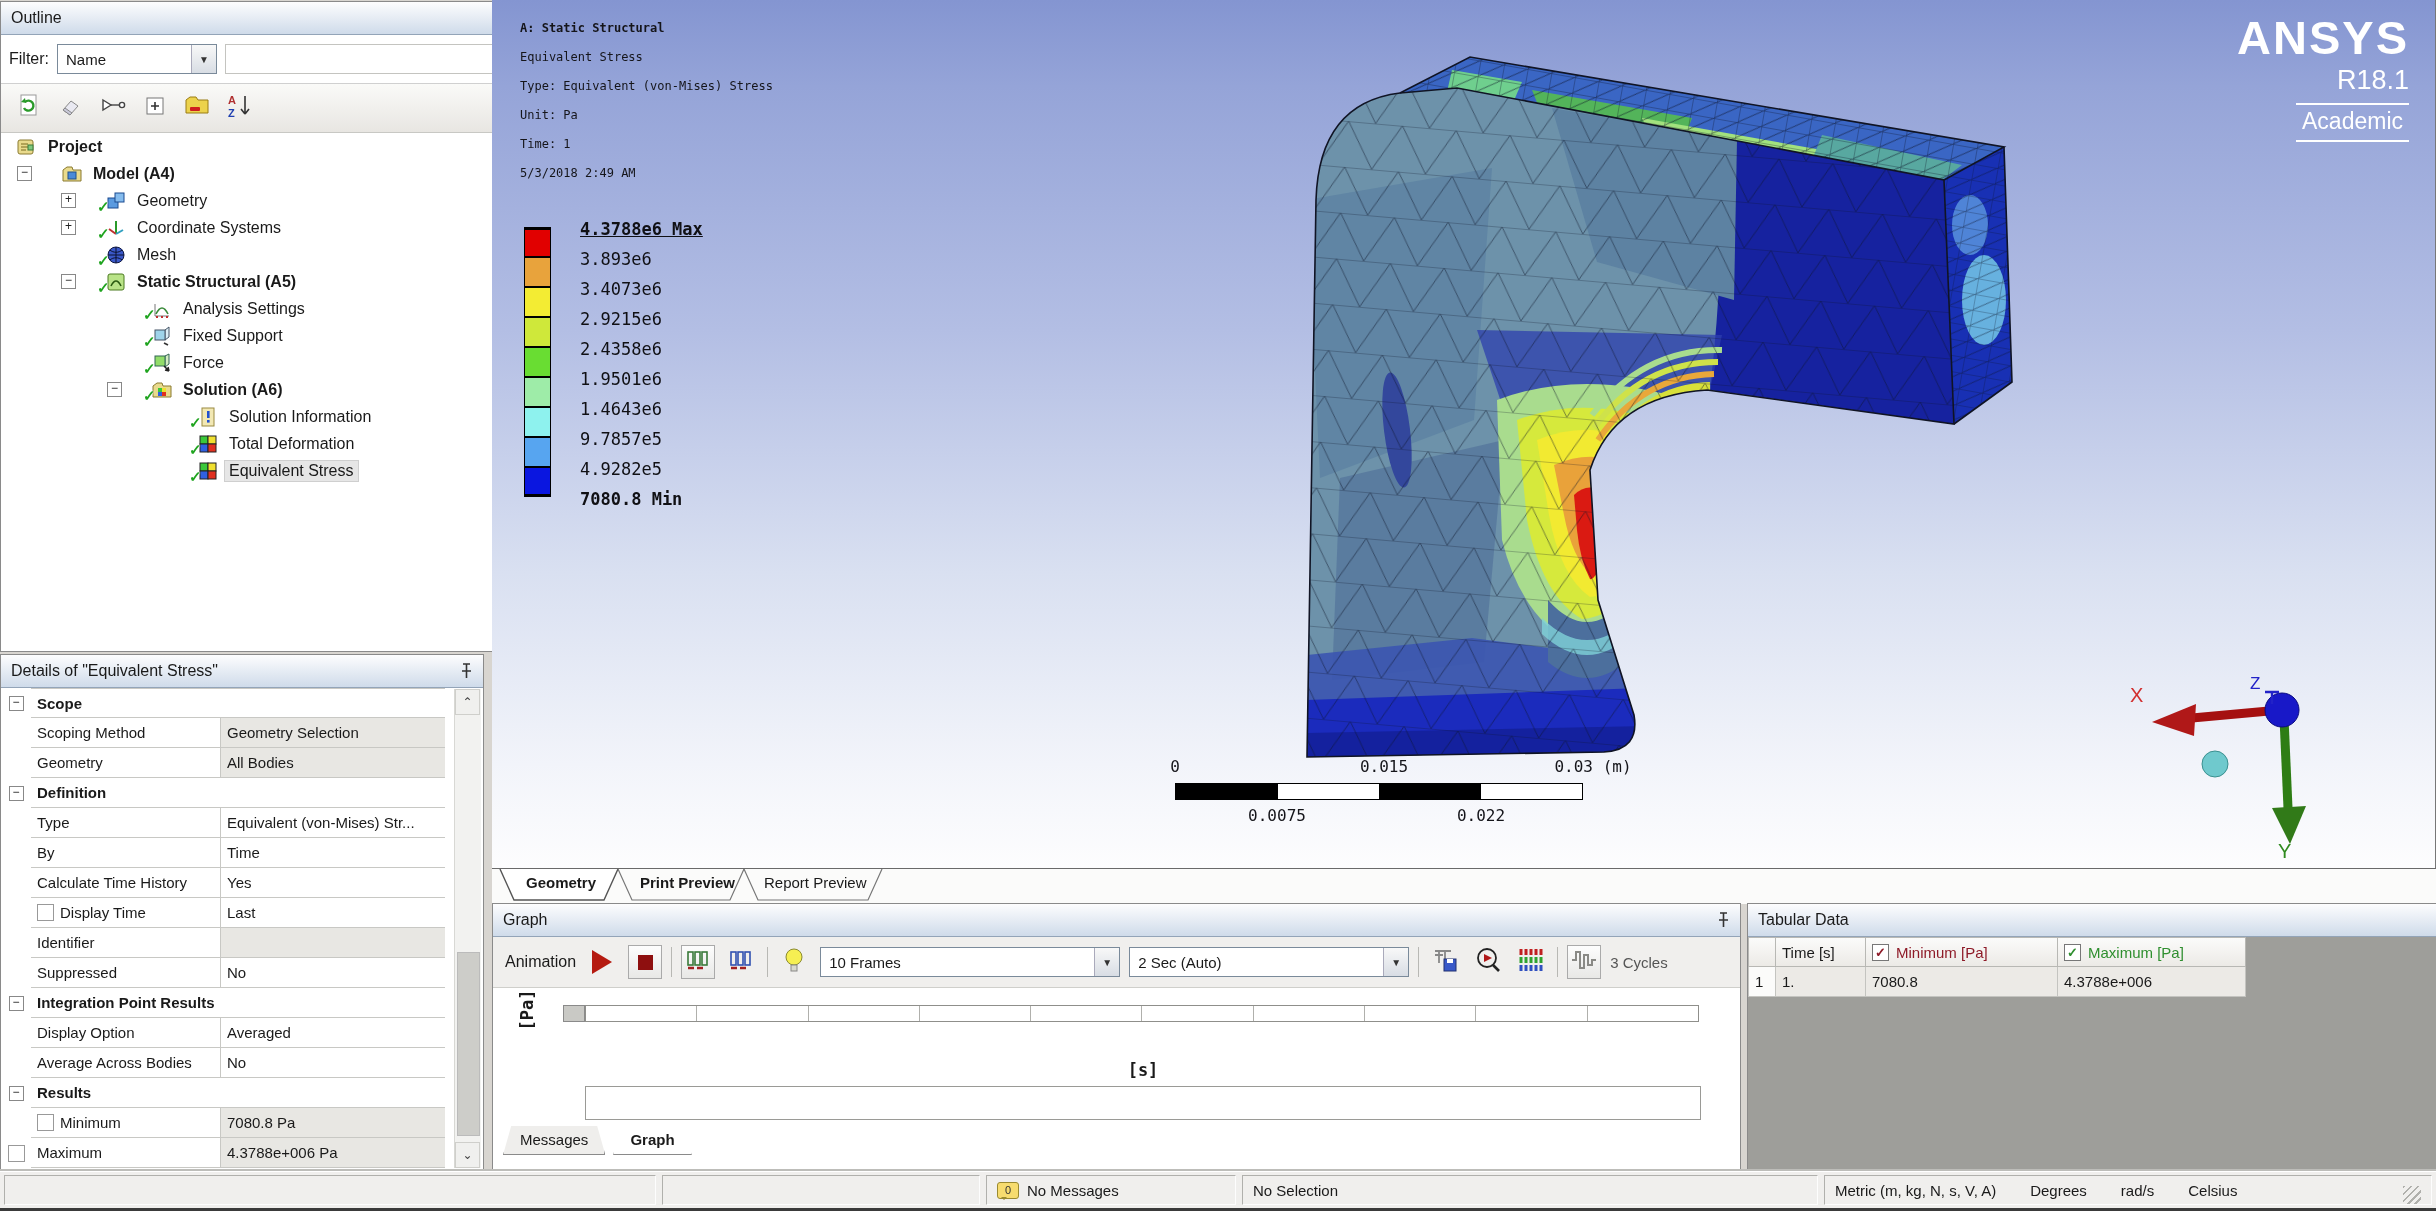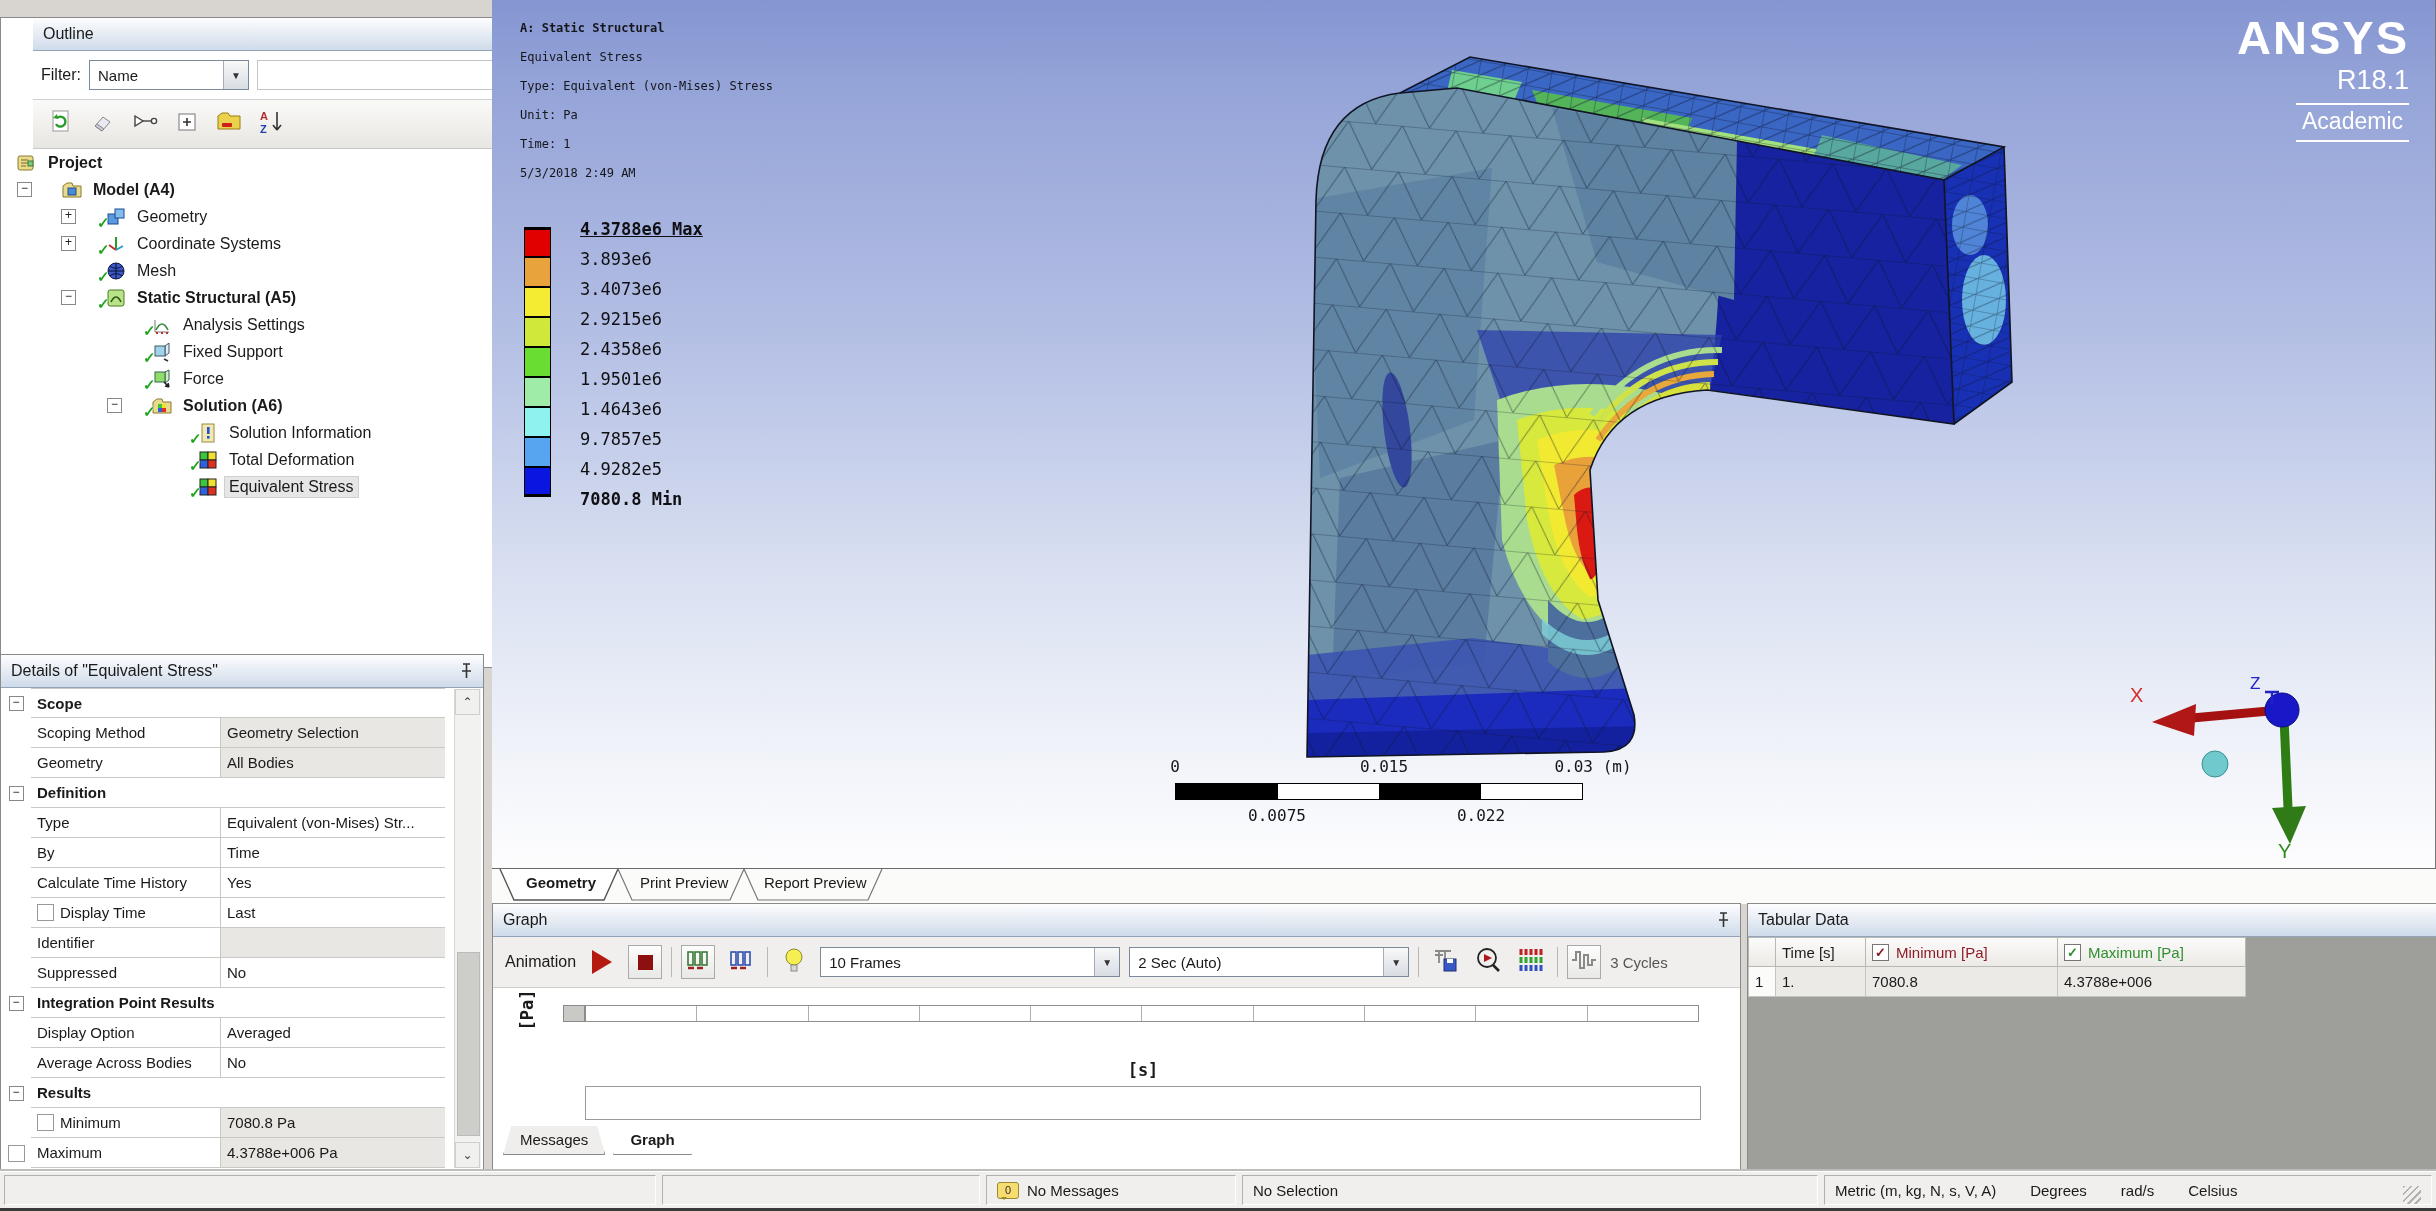--- a/index.html
+++ b/index.html
@@ -102,21 +102,21 @@
   .balloon:after{content:"";position:absolute;left:3px;bottom:-5px;border:3px solid transparent;border-top-color:#9a8a30;}
   .grip{margin-left:auto;width:18px;height:18px;align-self:flex-end;
         background:repeating-linear-gradient(135deg,#b0b0ac 0 2px,transparent 2px 5px);}
   .u{display:inline-block;margin-right:26px;}
 </style>
 </head>
 <body>
 
 <div id="app">
 
-  <div class="panel" style="left:0;top:17px;width:564px;height:651px;padding-left:32px;">
+  <div class="panel" style="left:0;top:1px;width:564px;height:651px;">
     <div class="phead">
       <span>Outline</span>
       <span class="pin">
         <svg width="14" height="18">
             <path d="M4 2h7M7.5 2v7M3 9h9M7.5 9v7" stroke="#333" stroke-width="1.6" fill="none"></path>
           </svg>
       </span>
     </div>
     <div class="filterrow">
       <span style="font-size:16px;">Filter:</span>
@@ -598,21 +598,21 @@
     </div>
   </div>
 
   <div id="vtabs">
     <svg width="400" height="35" style="position:absolute;left:0;top:0;">
       <path d="M8 0 L22 31 L112 31 L126 0" fill="#fff" stroke="#555" stroke-width="1.4"></path>
       <path d="M126 0 L140 31 L238 31 L252 0" fill="none" stroke="#777" stroke-width="1.2"></path>
       <path d="M252 0 L266 31 L376 31 L390 0" fill="none" stroke="#777" stroke-width="1.2"></path>
     </svg>
     <span class="vtab b" style="left:34px;top:5px;">Geometry</span>
-    <span class="vtab" style="left:148px;top:5px;">Print Preview</span>
+    <span class="vtab" style="left:148px;top:5px;font-weight:bold;">Print Preview</span>
     <span class="vtab" style="left:272px;top:5px;">Report Preview</span>
   </div>
 
   <div class="panel" id="graph">
     <div class="phead">
       <span>Graph</span>
       <span class="pin">
         <svg width="14" height="18">
             <path d="M4 2h7M7.5 2v7M3 9h9M7.5 9v7" stroke="#333" stroke-width="1.6" fill="none"></path>
           </svg>

